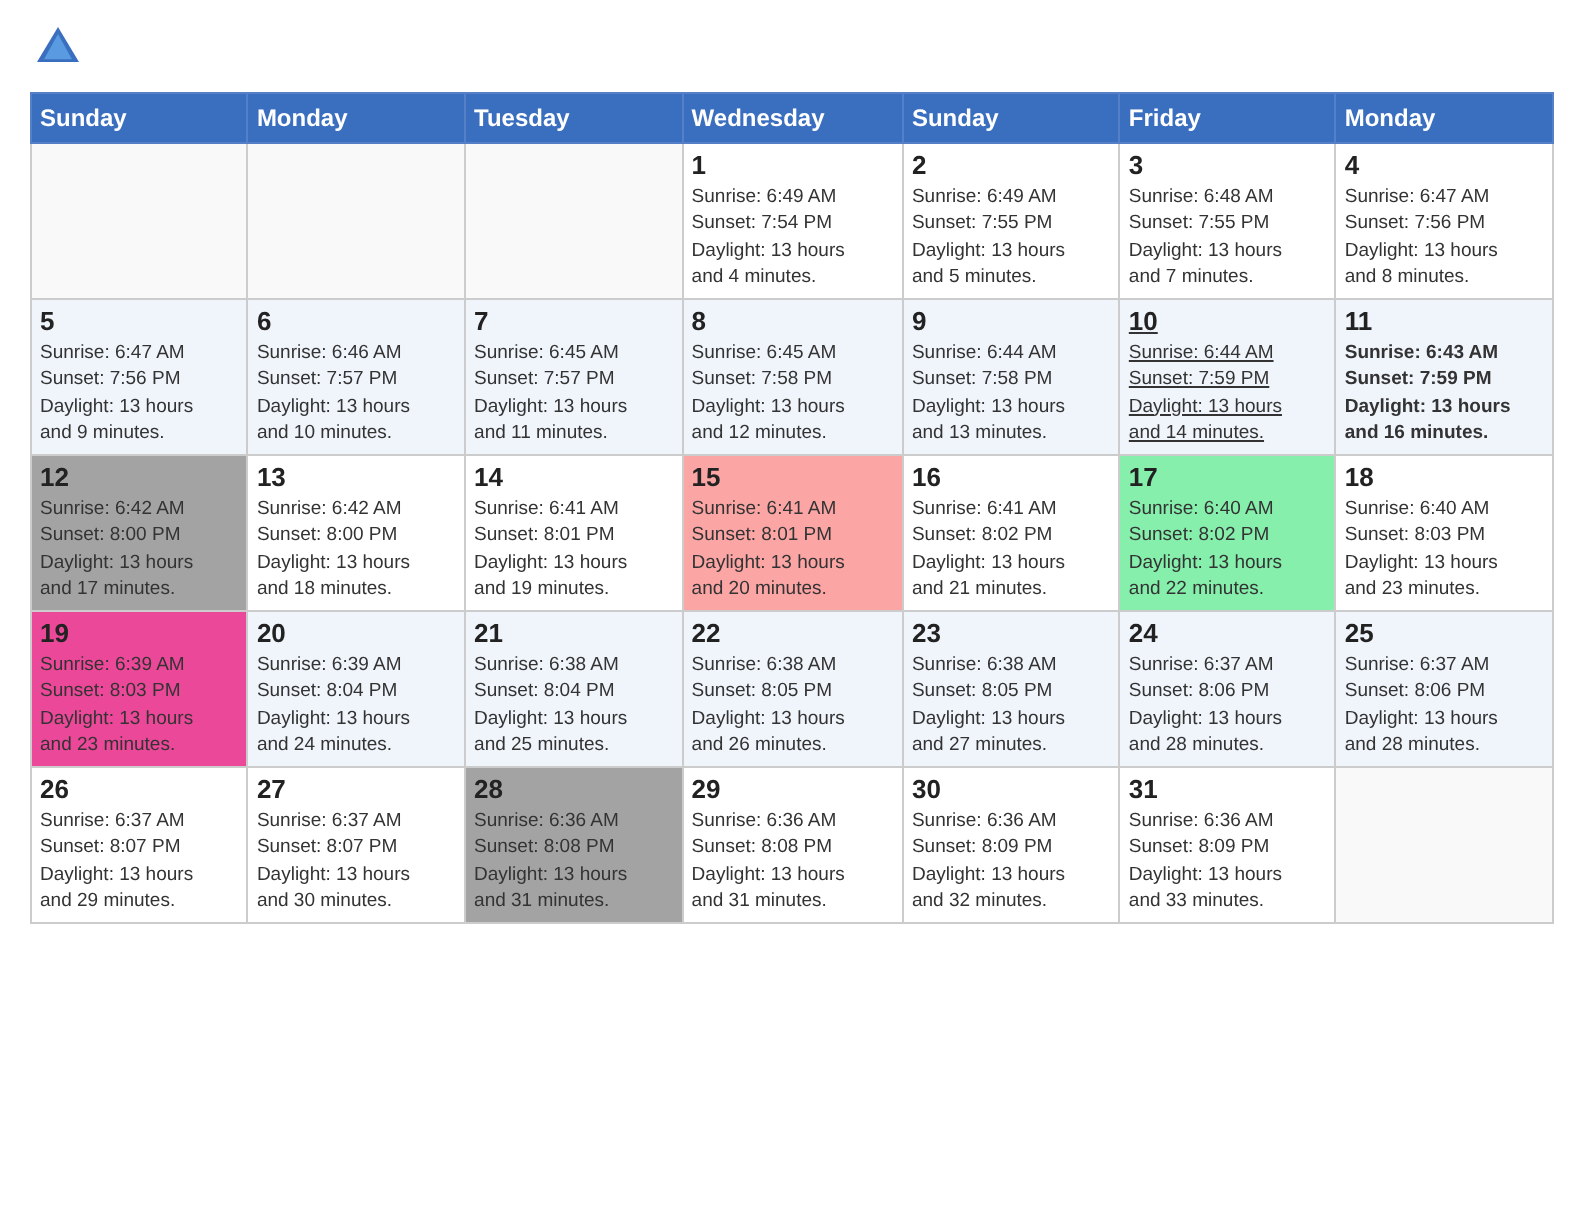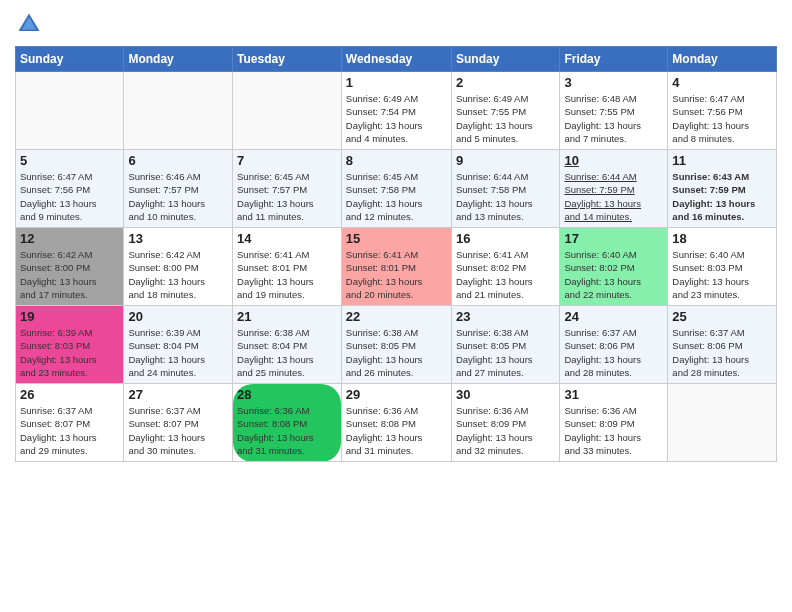--- a/index.html
+++ b/index.html
@@ -324,21 +324,21 @@
 Daylight: 13 hours
 and 29 minutes.</div>
           </td>
           <td style="background: rgb(255, 255, 255);">
             <span class="day-number">27</span>
             <div class="day-info" style="white-space: pre-line;">Sunrise: 6:37 AM
 Sunset: 8:07 PM
 Daylight: 13 hours
 and 30 minutes.</div>
           </td>
-          <td style="background: #22c55e; border-radius: 20px;">
+          <td style="background: #a3a3a3;">
             <span class="day-number">28</span>
             <div class="day-info" style="white-space: pre-line;">Sunrise: 6:36 AM
 Sunset: 8:08 PM
 Daylight: 13 hours
 and 31 minutes.</div>
           </td>
           <td style="background: rgb(255, 255, 255);">
             <span class="day-number">29</span>
             <div class="day-info" style="white-space: pre-line;">Sunrise: 6:36 AM
 Sunset: 8:08 PM

